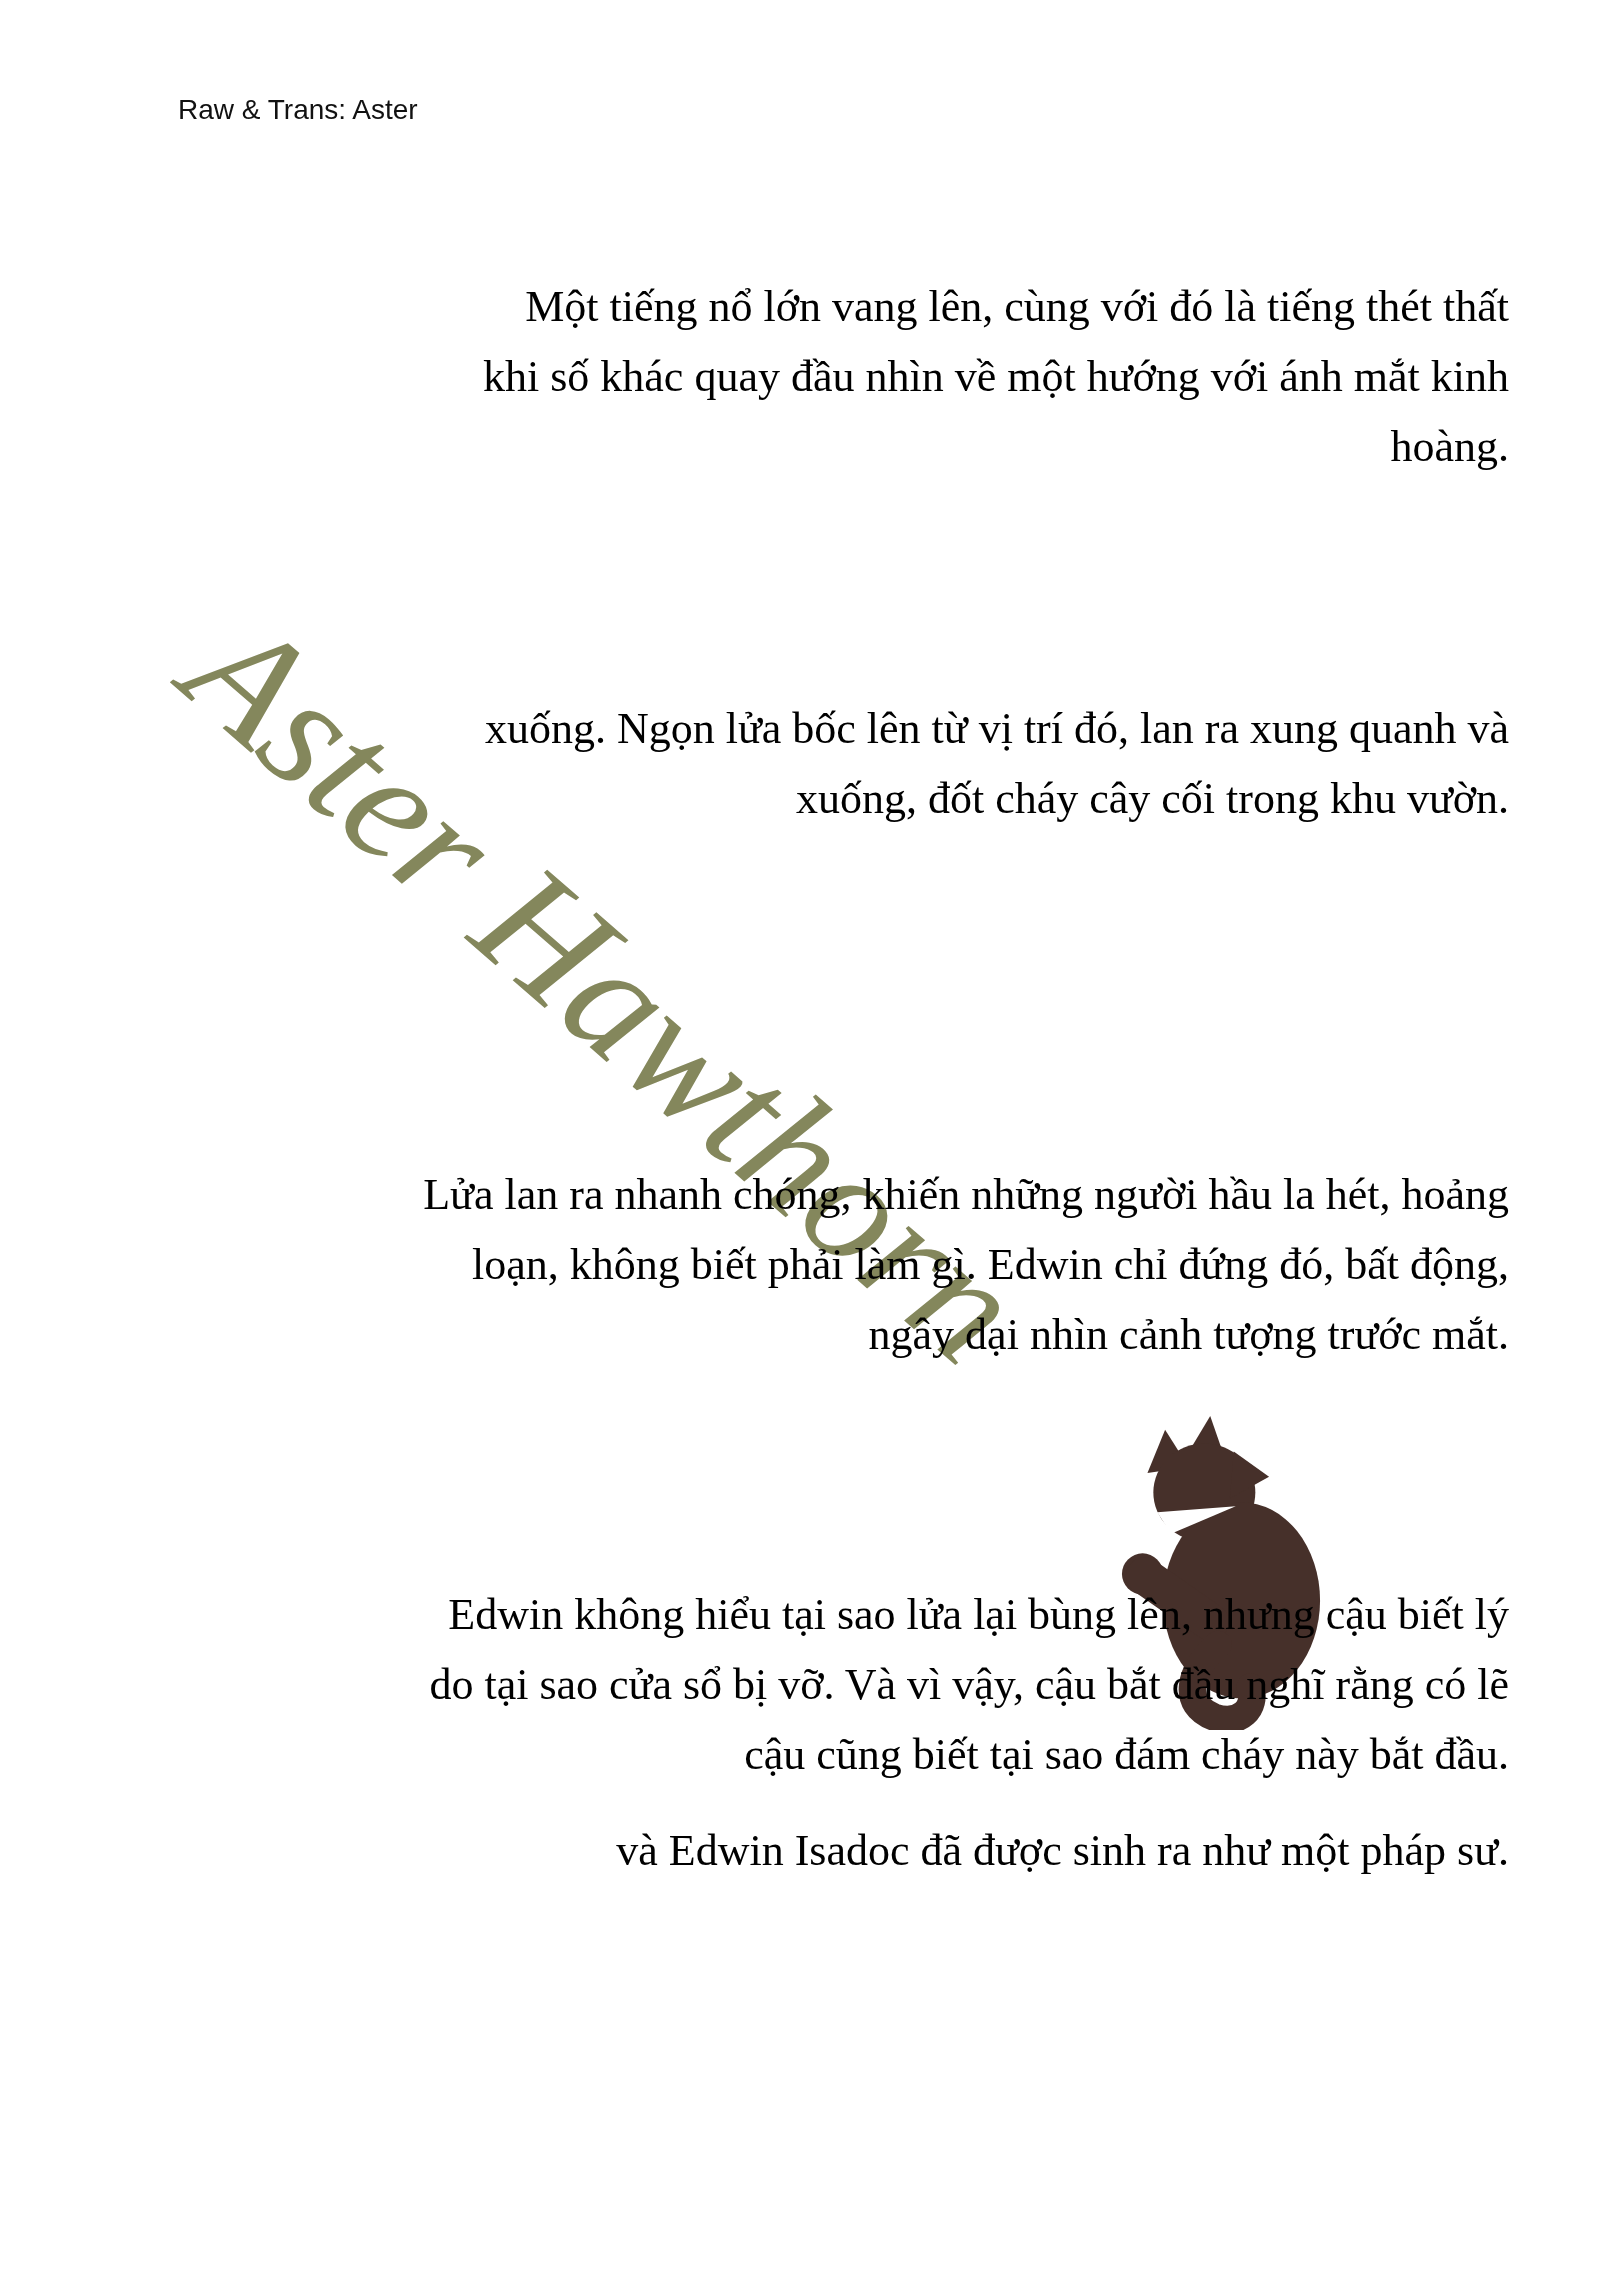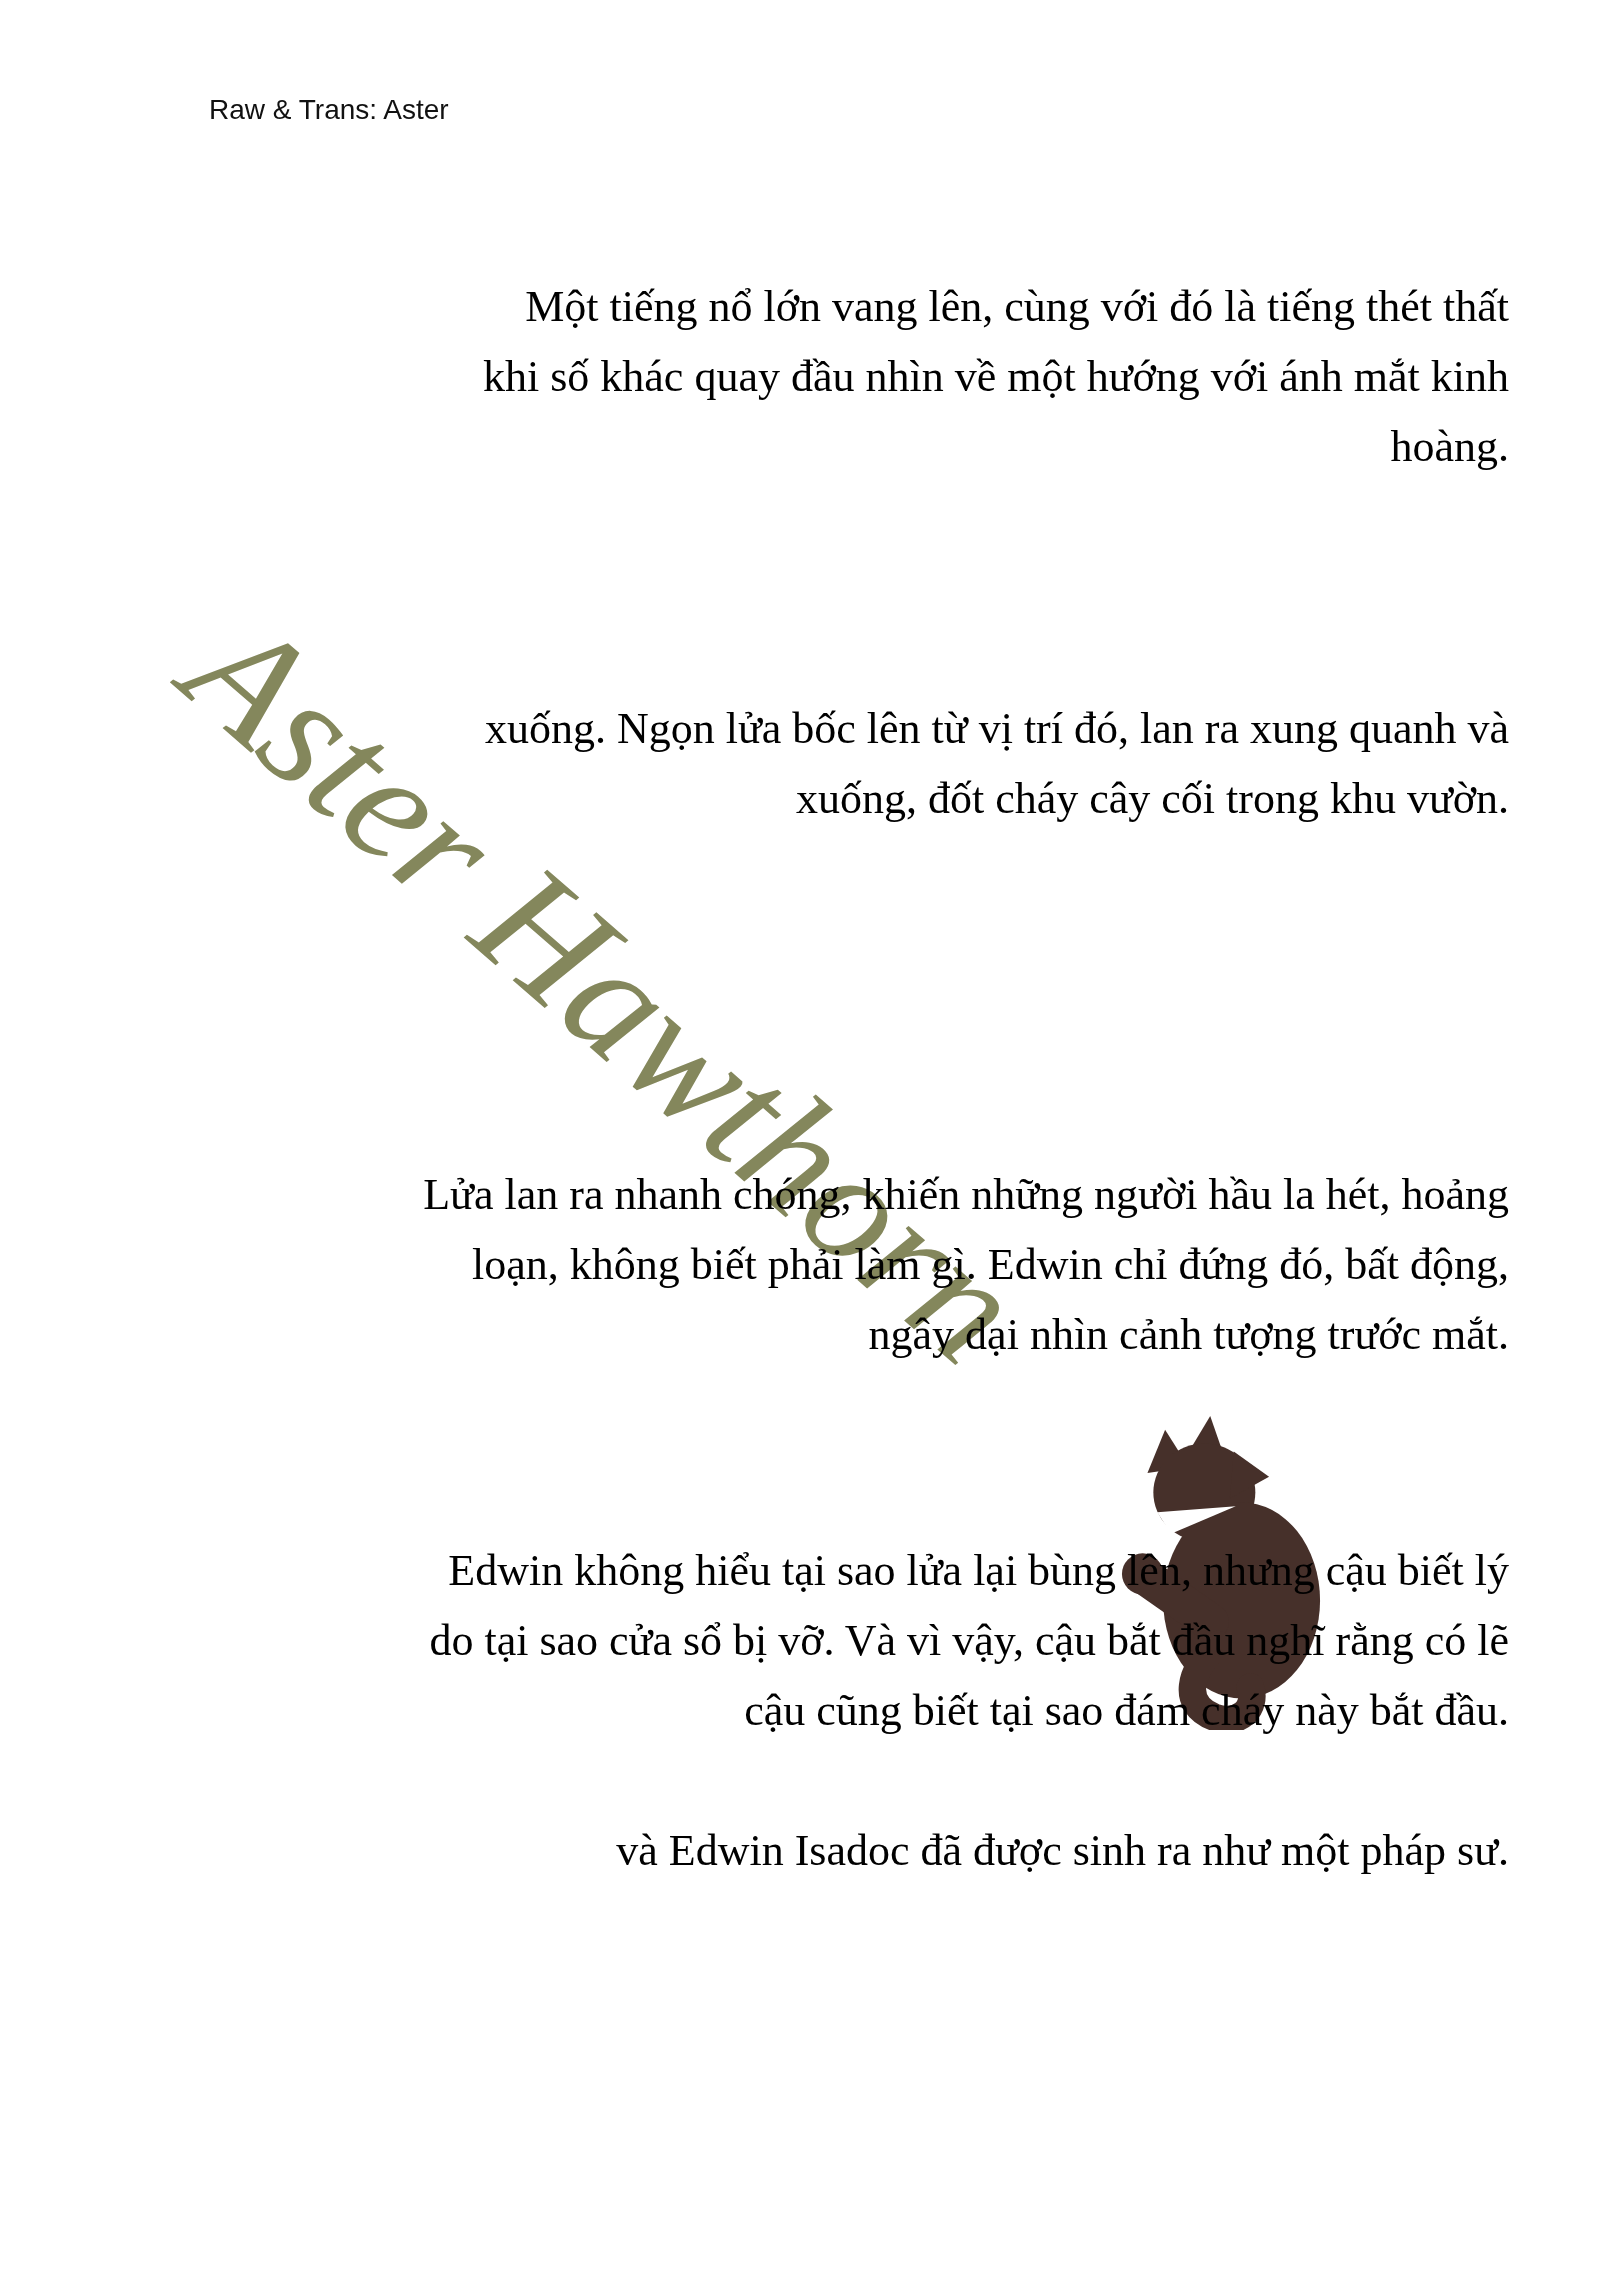--- a/index.html
+++ b/index.html
@@ -6,21 +6,21 @@
   .page{
     position:relative;
     width:1621px;
     height:2293px;
     background:#ffffff;
     overflow:hidden;
     font-family:"Liberation Serif", serif;
   }
   .header{
     position:absolute;
-    left:209px; top:94px;
+    left:178px; top:94px;
     font-family:"Liberation Sans", sans-serif;
     font-size:28px;
     color:#111111;
     white-space:nowrap;
     z-index:3;
   }
   .watermark{
     position:absolute;
     left:265px; top:586px;
     font-family:"Liberation Serif", serif;
@@ -46,21 +46,21 @@
     width:1372px;
     font-size:44px;
     line-height:70px;
     color:#000000;
     z-index:2;
   }
   .para .line{white-space:nowrap;text-align:right;}
   #p1{top:272px;}
   #p2{top:694px;}
   #p3{top:1160px;}
-  #p4{top:1536px;}
+  #p4{top:1580px;}
   #p5{top:1816px;}
 </style>
 </head>
 <body>
 
 <div class="page">
 
   <div class="header">Raw &amp; Trans: Aster</div>
 
   <div class="watermark">Aster Hawthorn</div>

